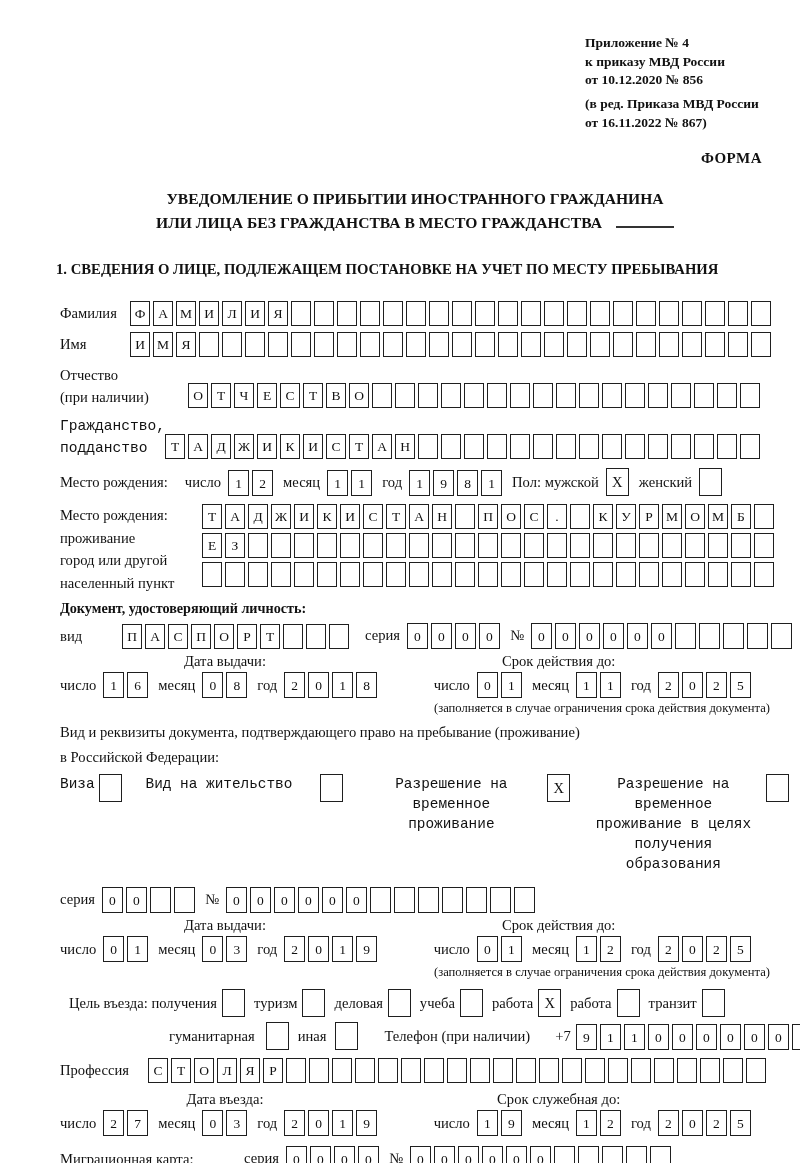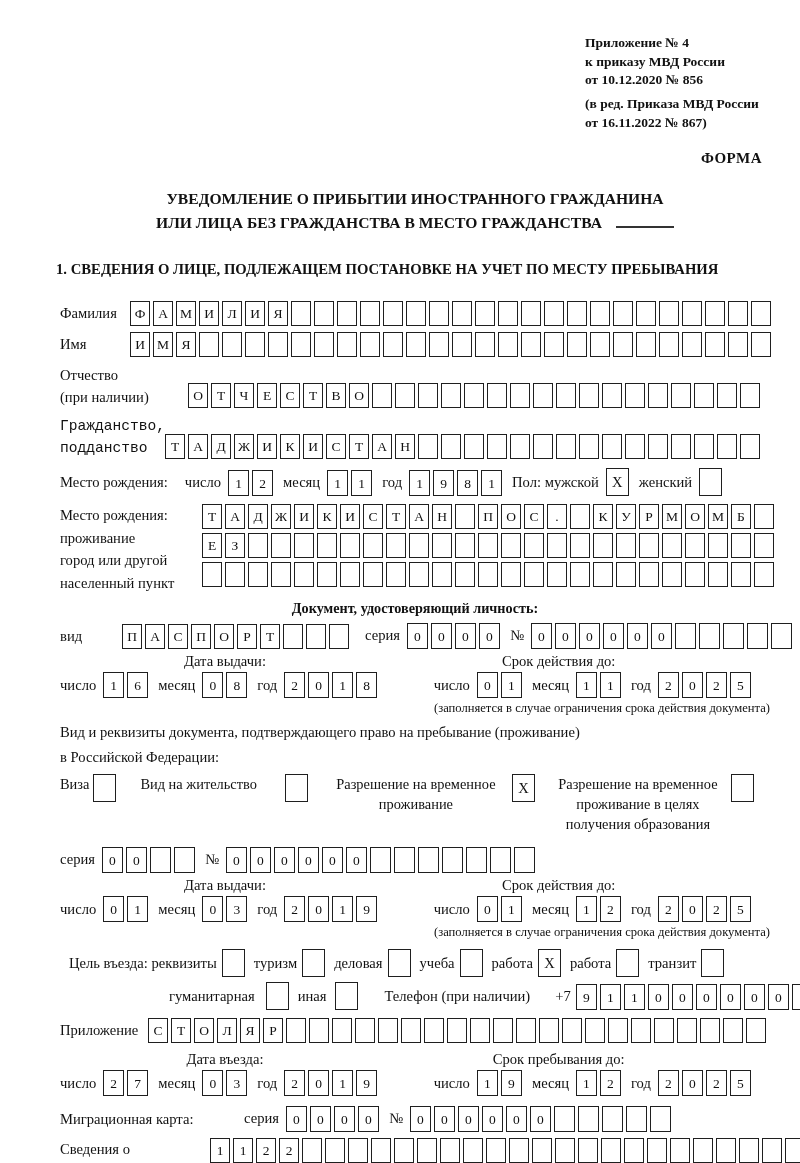--- a/index.html
+++ b/index.html
@@ -41,35 +41,35 @@
   .inlbl{font-size:14.6px;line-height:27px;flex:none;margin:0 7px 0 10px;}
   .inlbl.first{margin-left:0;}
 
   
   .twocol{display:flex;margin-top:8px;}
   .leftlabels{width:142px;flex:none;font-size:14.6px;line-height:22.5px;}
   .stackrows .row0{margin-top:0;}
   .stackrows .rowx{margin-top:4px;}
 
   
-  .doc-heading{text-align:center;font-weight:bold;font-size:14.2px;margin-top:6px;}
+  .doc-heading{text-align:left;font-weight:bold;font-size:14.2px;margin-top:6px;}
 
   
   .datepair{display:flex;margin-top:4px;}
   .dp-l{width:47%;flex:none;}
   .dp-r{width:53%;flex:none;}
   .dp-head{font-size:14.6px;text-align:center;width:330px;}
   .dategrp{display:flex;align-items:flex-start;margin-top:2px;}
   .note{font-size:12.6px;text-align:right;margin-top:2px;white-space:nowrap;}
 
   .plain{font-size:14.6px;margin-top:8px;}
 
   
   .opts{display:flex;align-items:flex-start;margin-top:8px;}
-  .opt-lbl{font-size:14.4px;line-height:20px;text-align:center;flex:none;}
+  .opt-lbl{font-size:14.4px;line-height:20px;text-align:center;flex:none;font-family:Liberation Mono, monospace;}
   .opt-gap{margin-left:12px;}
   .wrap170{width:172px;}
   .wrap160{width:162px;}
 
   
   .purpose .inlbl{margin:0 5px 0 9px;}
   .indent100{margin-left:100px;}
 </style>
 </head>
 <body>
@@ -534,21 +534,21 @@
             <span class="cell">0</span>
             <span class="cell">2</span>
             <span class="cell">5</span>
           </span>
       </div>
       <div class="note">(заполняется в случае ограничения срока действия документа)</div>
     </div>
   </div>
 
   <div class="row purpose" style="margin-top:9px;">
-    <span class="inlbl first">Цель въезда: реквизиты</span>
+    <span class="inlbl first">Цель въезда: получения</span>
     <span class="cells cbx">
         <span class="cell"></span>
       </span>
     <span class="inlbl">туризм</span>
     <span class="cells cbx">
         <span class="cell"></span>
       </span>
     <span class="inlbl">деловая</span>
     <span class="cells cbx">
         <span class="cell"></span>
@@ -590,21 +590,21 @@
         <span class="cell">0</span>
         <span class="cell">0</span>
         <span class="cell">0</span>
         <span class="cell">0</span>
         <span class="cell">0</span>
         <span class="cell"></span>
       </span>
   </div>
 
   <div class="row" style="margin-top:7px;">
-    <span class="lbl" style="width:88px;">Приложение</span>
+    <span class="lbl" style="width:88px;">Профессия</span>
     <span class="cells">
         <span class="cell">С</span>
         <span class="cell">Т</span>
         <span class="cell">О</span>
         <span class="cell">Л</span>
         <span class="cell">Я</span>
         <span class="cell">Р</span>
         <span class="cell"></span>
         <span class="cell"></span>
         <span class="cell"></span>
@@ -646,21 +646,21 @@
         <span class="inlbl">год</span>
         <span class="cells dcells">
             <span class="cell">2</span>
             <span class="cell">0</span>
             <span class="cell">1</span>
             <span class="cell">9</span>
           </span>
       </div>
     </div>
     <div class="dp-r">
-      <div class="dp-head">Срок пребывания до:</div>
+      <div class="dp-head">Срок служебная до:</div>
       <div class="dategrp" style="margin-left:40px;">
         <span class="inlbl first">число</span>
         <span class="cells dcells">
             <span class="cell">1</span>
             <span class="cell">9</span>
           </span>
         <span class="inlbl">месяц</span>
         <span class="cells dcells">
             <span class="cell">1</span>
             <span class="cell">2</span>

